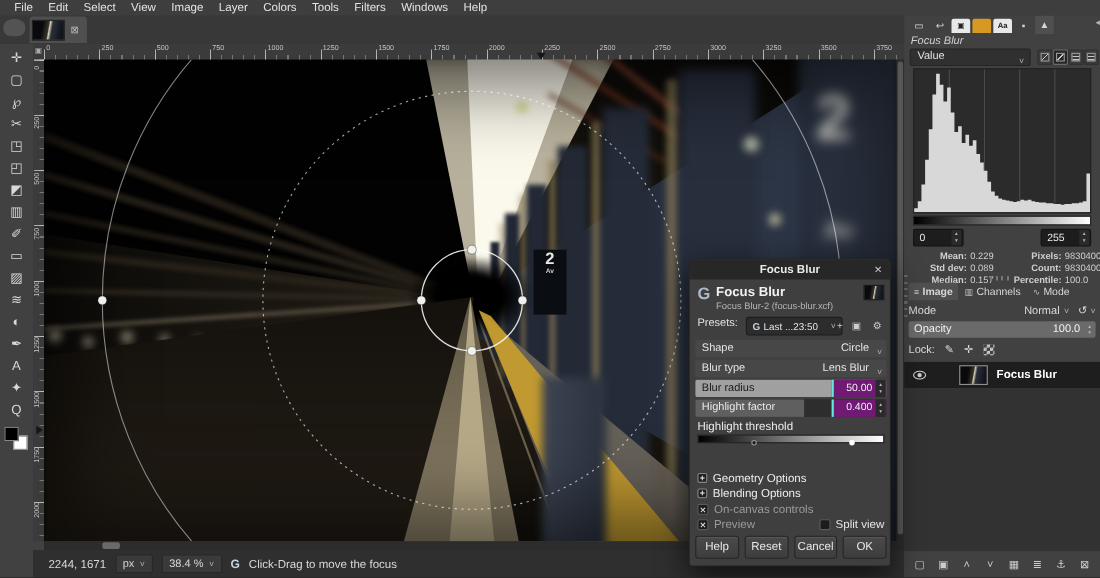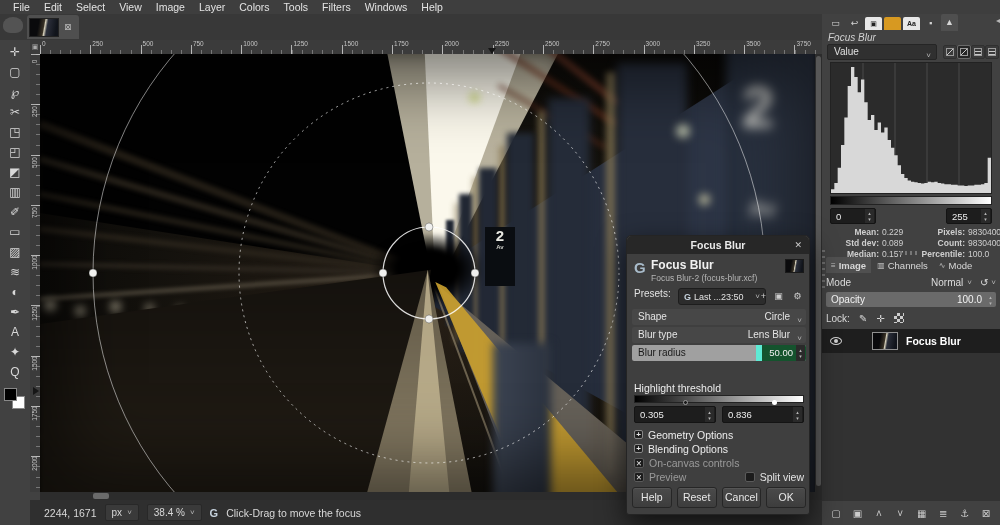--- a/index.html
+++ b/index.html
@@ -138,21 +138,21 @@
   .dlg-thumb{position:absolute;right:0;top:1px;width:19px;height:14px;background:linear-gradient(100deg,#0a0a0c 30%,#3a3327 48%,#d8d2bd 52%,#2b2f3a 60%,#11141b 90%);border:1px solid #1a1a1a;}
   .presets-row{position:absolute;left:7px;top:52px;width:170px;height:17px;font-size:10px;color:#e2e2e2;}
   .presets-dd{position:absolute;left:44px;top:0;width:88px;height:17px;background:#2c2c2c;border:1px solid #1d1d1d;border-radius:3px;display:flex;align-items:center;gap:3px;padding:0 5px;font-size:9px;}
   .pbtn{position:absolute;top:1px;width:13px;height:15px;text-align:center;font-size:9px;color:#cfcfcf;line-height:15px;cursor:pointer;}
   .dd-row{position:absolute;left:5px;width:174px;height:16px;background:#474747;border-radius:2px;font-size:10px;color:#e4e4e4;line-height:16px;padding:0 6px;}
   .dd-row .rv{position:absolute;right:16px;}
   .dd-row .sb-chev{position:absolute;right:4px;top:4px;}
   .scale{position:absolute;left:5px;width:174px;height:16px;background:#2d2d2d;border-radius:2px;overflow:hidden;}
   .scale-fill{position:absolute;left:0;top:0;bottom:0;}
   .scale-label{position:absolute;left:6px;top:0;line-height:16px;font-size:10px;z-index:2;}
-  .scale-valbox{position:absolute;right:0;top:0;bottom:0;width:50px;background:#14532d;border-left:6px solid #5eead4;color:#f0f0f0;font-size:9.5px;text-align:right;padding-right:13px;line-height:16px;z-index:3;}
+  .scale-valbox{position:absolute;right:0;top:0;bottom:0;width:50px;background:#701a75;border-left:2px solid #5eead4;color:#f0f0f0;font-size:9.5px;text-align:right;padding-right:13px;line-height:16px;z-index:3;}
   .thr-label{position:absolute;left:7px;top:146px;font-size:10.5px;color:#ececec;}
   .thr-grad{position:absolute;left:7px;top:159px;width:170px;height:8px;background:linear-gradient(to right,#000,#fff);border:1px solid #222;}
   .thr-mark{position:absolute;top:4px;width:5px;height:5px;border-radius:50%;}
   .thr-boxes{position:absolute;left:7px;top:170px;width:170px;height:18px;}
   .exp-row{position:absolute;left:7px;width:170px;height:13px;display:flex;align-items:center;gap:5px;font-size:10.5px;color:#ececec;}
   .exp-bullet{width:9px;height:9px;background:#1f1f1f;border:1px solid #888;border-radius:2px;color:#e8e8e8;font-size:8px;line-height:8px;text-align:center;font-weight:bold;}
   .chk-row{position:absolute;left:7px;width:170px;height:13px;display:flex;align-items:center;gap:5px;font-size:10.5px;}
   .chk{width:10px;height:10px;background:#1c1c1c;border:1px solid #5a5a5a;border-radius:2px;text-align:center;line-height:9px;font-size:7.5px;color:#e8e8e8;}
   .dim{color:#9a9a9a;}
   .dlg-btns{position:absolute;left:5px;top:251px;width:174px;height:21px;display:flex;gap:5px;}
@@ -514,43 +514,36 @@
     <div class="scale" style="top:109px;">
       <span class="scale-fill" id="radius-fill" style="background: rgb(160, 160, 160); width: 100%;"></span>
       <span class="scale-label" style="color:#1a1a1a;">Blur radius</span>
       <span class="scale-valbox">50.00</span>
       <span class="spincol" style="z-index:4;">
           <span>▴</span>
           <span>▾</span>
         </span>
     </div>
 
+    <div class="scale" style="top:127px;">
+      <span class="scale-fill" id="factor-fill" style="background: rgb(95, 95, 95); width: 57%;"></span>
+      <span class="scale-label" style="color:#e8e8e8;">Highlight factor</span>
+      <span class="scale-valbox">0.400</span>
+      <span class="spincol" style="z-index:4;">
+          <span>▴</span>
+          <span>▾</span>
+        </span>
+    </div>
 
     <div class="thr-label">Highlight threshold</div>
     <div class="thr-grad">
       <span class="thr-mark" id="thr-low" style="background: rgb(26, 26, 26); border: 1px solid rgb(153, 153, 153); left: calc(30.5% - 3px);"></span>
       <span class="thr-mark" id="thr-high" style="background: rgb(255, 255, 255); left: calc(83.6% - 3px);"></span>
     </div>
 
-    <div class="thr-boxes">
-      <div class="spinbox" style="position:absolute;left:0;top:0;width:82px;height:17px;">
-        <span class="sb-val">0.305</span>
-        <span class="spincol">
-            <span>▴</span>
-            <span>▾</span>
-          </span>
-      </div>
-      <div class="spinbox" style="position:absolute;right:0;top:0;width:82px;height:17px;">
-        <span class="sb-val">0.836</span>
-        <span class="spincol">
-            <span>▴</span>
-            <span>▾</span>
-          </span>
-      </div>
-    </div>
 
     <div class="exp-row" style="top:192px;">
       <span class="exp-bullet">+</span>
       <span>Geometry Options</span>
     </div>
     <div class="exp-row" style="top:206px;">
       <span class="exp-bullet">+</span>
       <span>Blending Options</span>
     </div>
 

